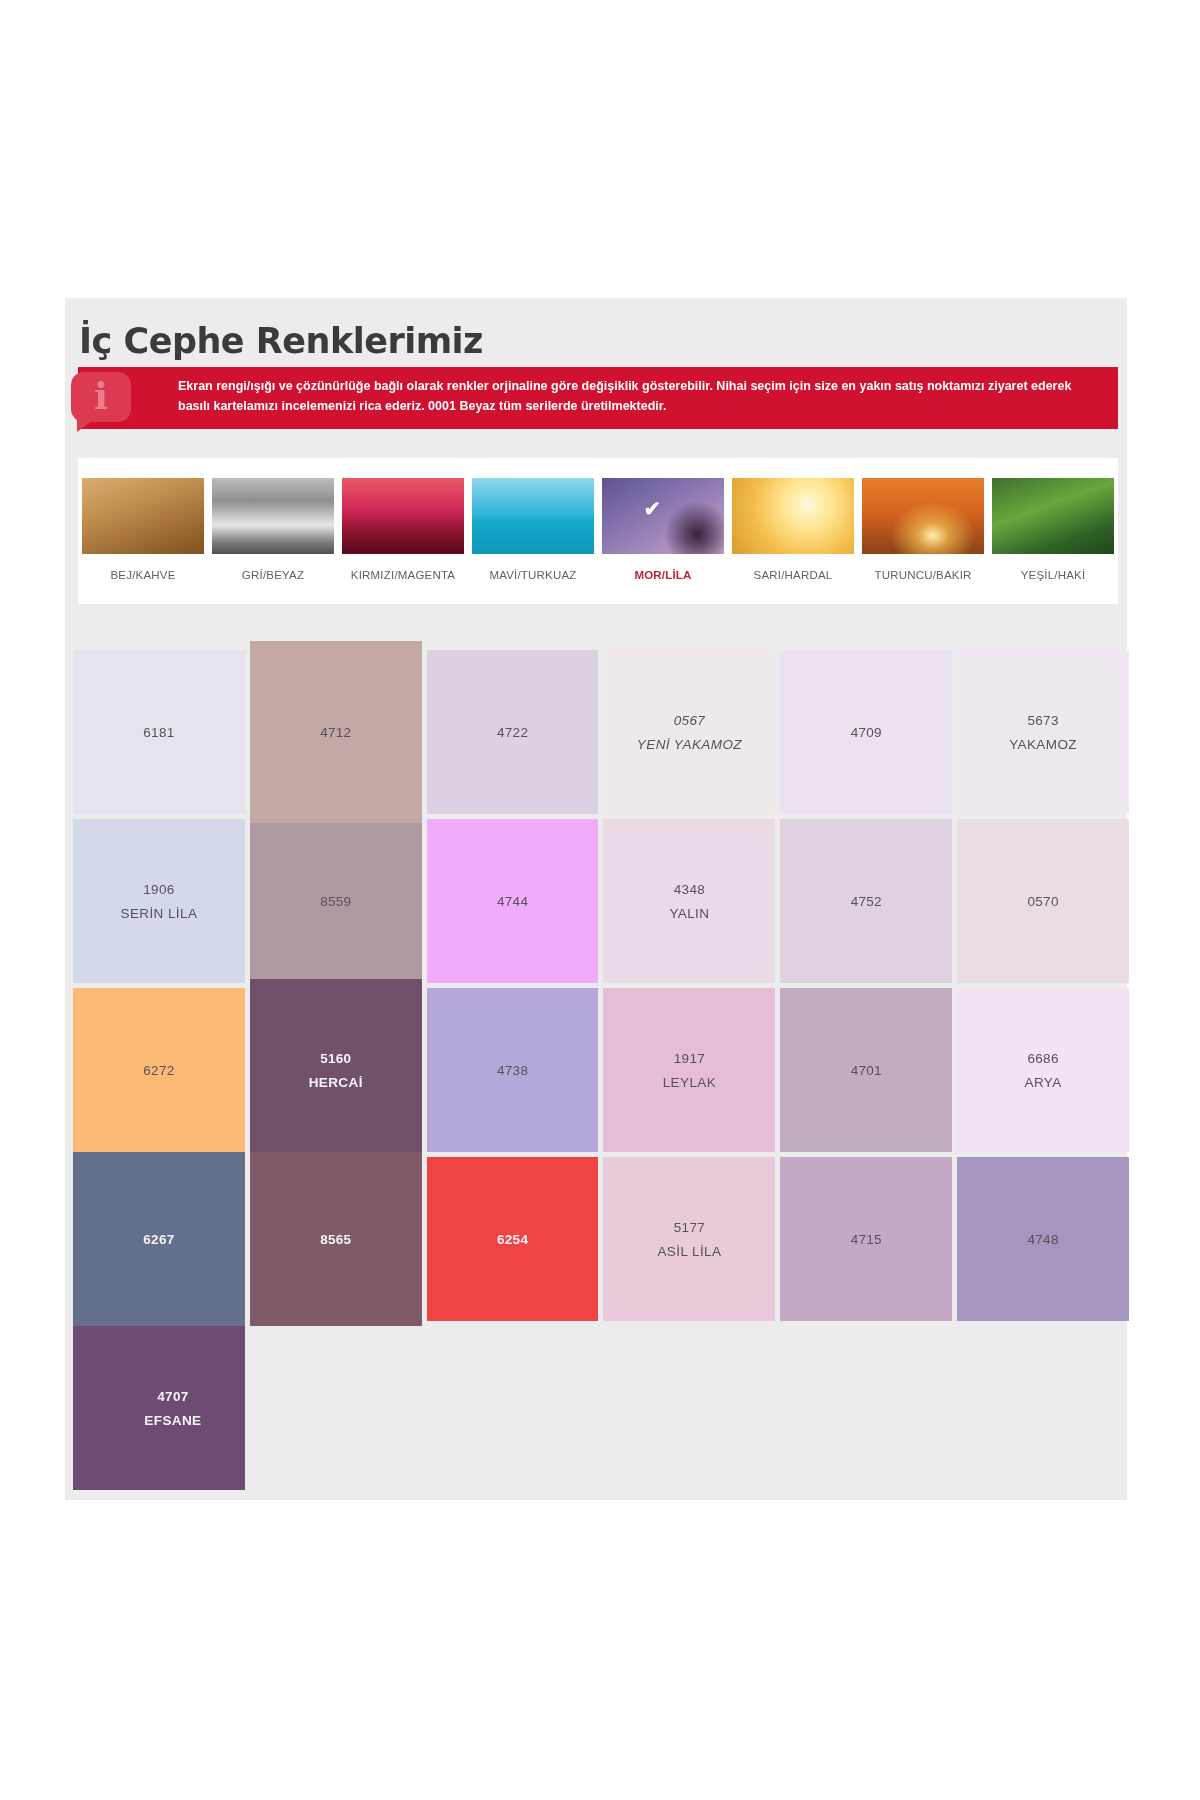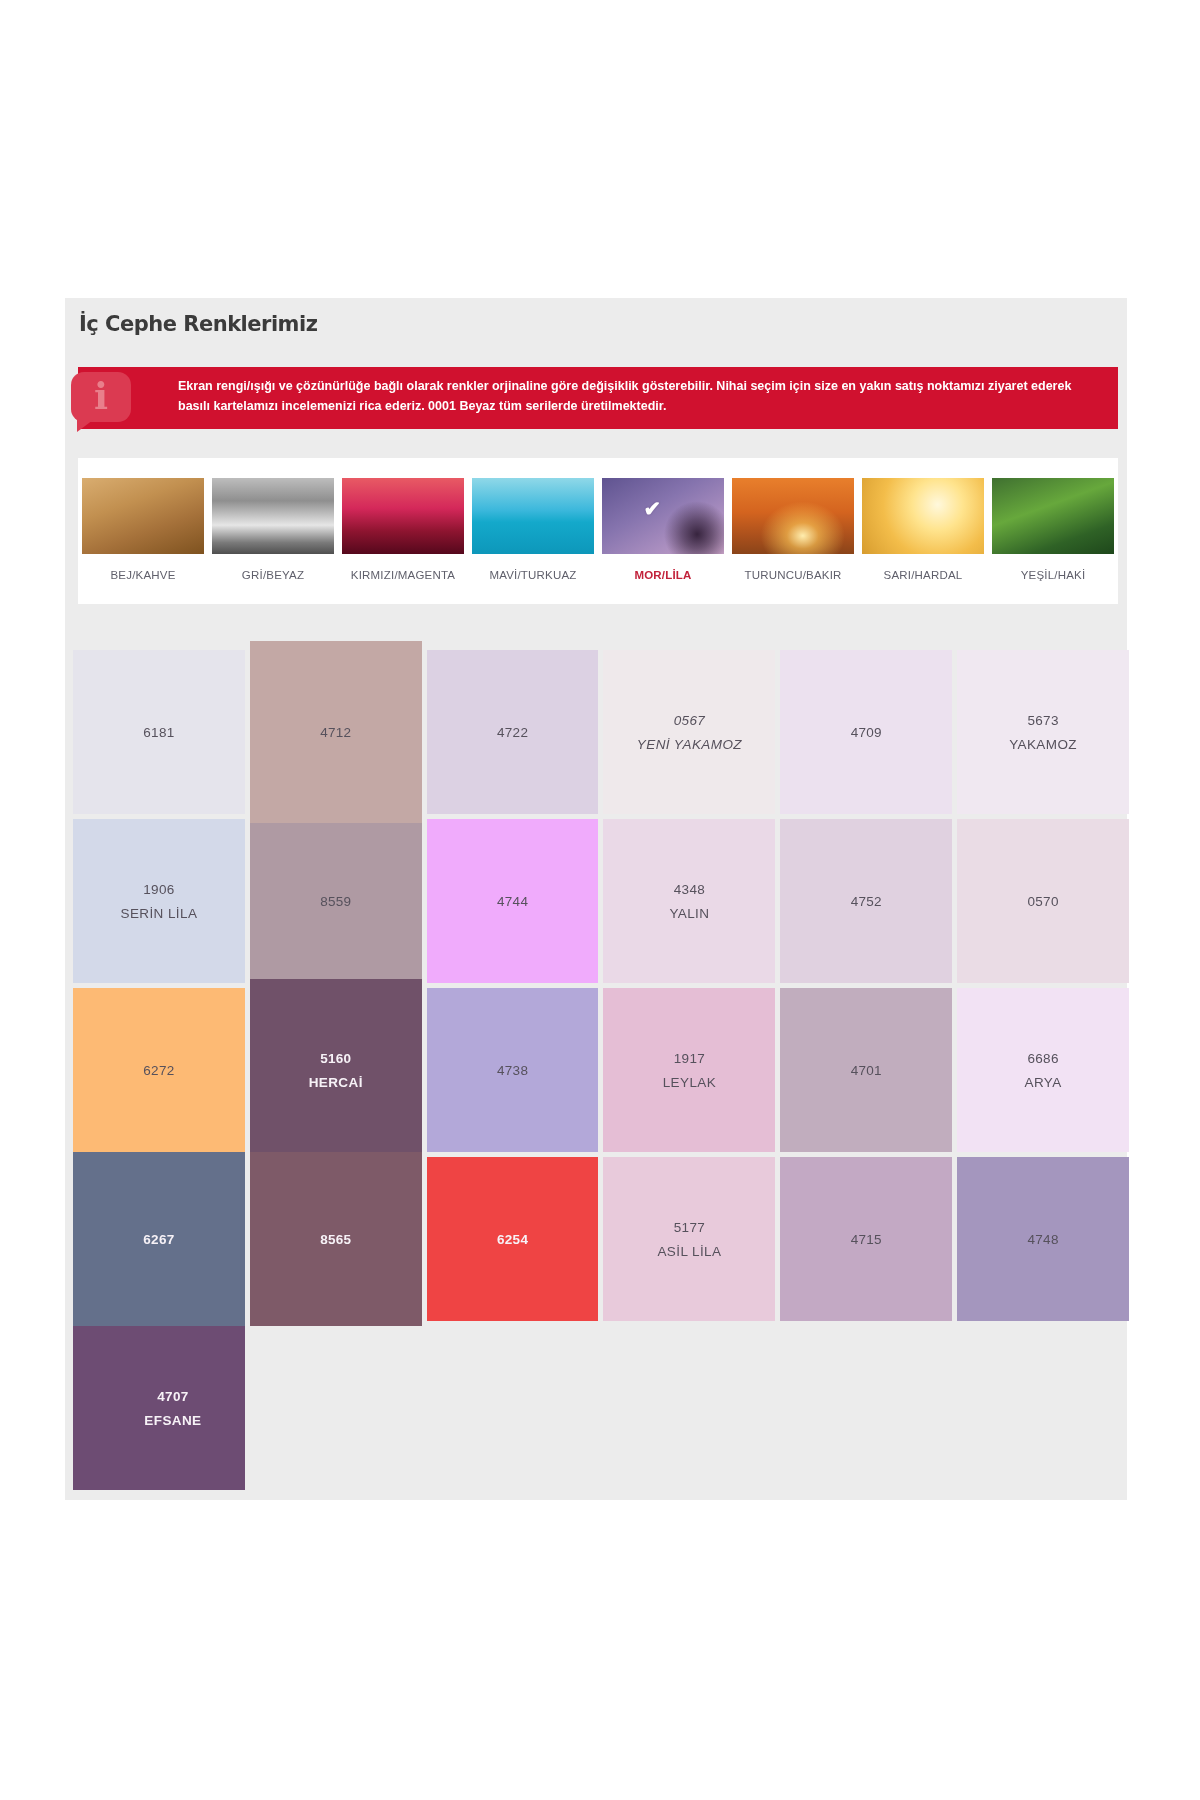--- a/index.html
+++ b/index.html
@@ -7,21 +7,21 @@
     width:1200px;height:1800px;position:relative;background:#ffffff;
     font-family:"Liberation Sans", sans-serif;overflow:hidden;
   }
   .content{
     position:absolute;left:65px;top:298px;width:1062px;height:1202px;
     background:#ECECEC;
   }
   .page-title{
     position:absolute;left:14px;top:0px;
     font-family:"DejaVu Sans", sans-serif;
-    font-size:21px;font-weight:bold;color:#3B3B3B;letter-spacing:-0.5px;
+    font-size:35px;font-weight:bold;color:#3B3B3B;letter-spacing:-0.5px;
   }
   
   .banner{
     position:absolute;left:13px;top:69px;width:1040px;height:62px;
     background:#D0112F;
   }
   .bubble{
     position:absolute;left:-7px;top:5px;width:60px;height:50px;
     background:#DB3A51;border-radius:13px;
     display:flex;align-items:center;justify-content:center;
@@ -105,26 +105,26 @@
         <div class="thumb" style="background: linear-gradient(rgb(143, 216, 232) 0%, rgb(60, 184, 220) 42%, rgb(20, 169, 203) 58%, rgb(13, 151, 186) 100%);"></div>
         <div class="cat-label">MAVİ/TURKUAZ</div>
       </div>
       <div class="cat">
         <div class="thumb" style="background: radial-gradient(circle at 78% 74%, rgba(42, 24, 48, 0.9) 0%, rgba(42, 24, 48, 0.55) 13%, rgba(42, 24, 48, 0) 30%), linear-gradient(150deg, rgb(95, 83, 144) 0%, rgb(134, 116, 174) 40%, rgb(171, 143, 192) 72%, rgb(196, 159, 195) 100%);">
           <span class="check">✔</span>
         </div>
         <div class="cat-label sel">MOR/LİLA</div>
       </div>
       <div class="cat">
+        <div class="thumb" style="background: radial-gradient(circle at 62% 35%, rgb(255, 248, 220) 0%, rgb(255, 228, 142) 28%, rgb(243, 189, 74) 60%, rgb(215, 156, 46) 100%);"></div>
+        <div class="cat-label">SARI/HARDAL</div>
+      </div>
+      <div class="cat">
         <div class="thumb" style="background: radial-gradient(at 58% 76%, rgb(255, 237, 174) 0%, rgba(255, 205, 90, 0.6) 16%, rgba(230, 120, 30, 0) 42%), linear-gradient(rgb(232, 127, 44) 0%, rgb(212, 100, 31) 45%, rgb(168, 79, 28) 78%, rgb(138, 68, 25) 100%);"></div>
         <div class="cat-label">TURUNCU/BAKIR</div>
-      </div>
-      <div class="cat">
-        <div class="thumb" style="background: radial-gradient(circle at 62% 35%, rgb(255, 248, 220) 0%, rgb(255, 228, 142) 28%, rgb(243, 189, 74) 60%, rgb(215, 156, 46) 100%);"></div>
-        <div class="cat-label">SARI/HARDAL</div>
       </div>
       <div class="cat">
         <div class="thumb" style="background: linear-gradient(160deg, rgb(63, 112, 48) 0%, rgb(103, 168, 60) 40%, rgb(47, 98, 38) 75%, rgb(30, 71, 27) 100%);"></div>
         <div class="cat-label">YEŞİL/HAKİ</div>
       </div>
     </div>
 
   <div class="palette-grid" id="palette">
       <div class="swatch dark-text" style="background: rgb(229, 228, 236);">
         <span class="code">6181</span>

